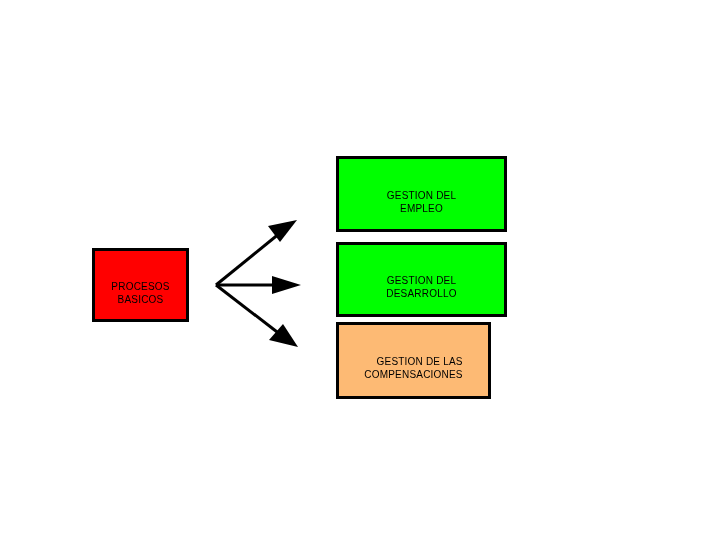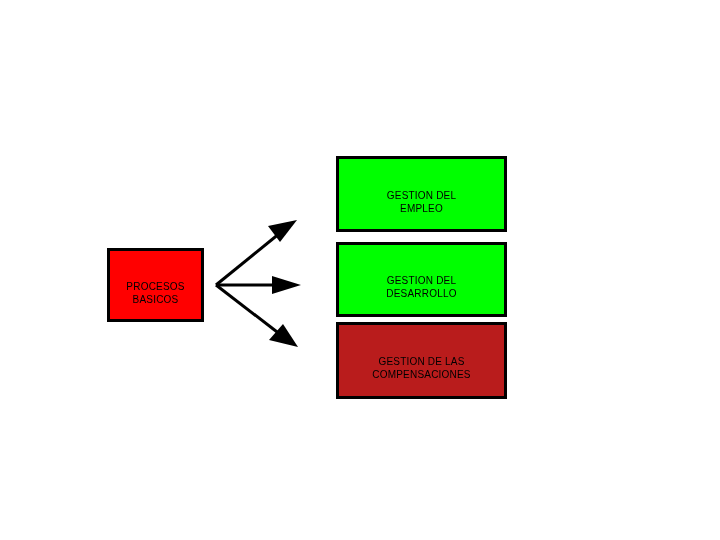--- a/index.html
+++ b/index.html
@@ -31,21 +31,21 @@
     font-family: "Liberation Sans", sans-serif;
     font-size: 10px;
     line-height: 13px;
     color: #000000;
     letter-spacing: 0.2px;
     white-space: pre-line;
     padding: 0 4px;
     margin-top: 15px;
   }
   #node-source {
-    left: 107px;
+    left: 92px;
     top: 248px;
     width: 97px;
     height: 74px;
     background: #ff0000;
   }
   #node-empleo {
     left: 336px;
     top: 156px;
     width: 171px;
     height: 76px;
@@ -54,23 +54,24 @@
   #node-desarrollo {
     left: 336px;
     top: 242px;
     width: 171px;
     height: 75px;
     background: #00ff00;
   }
   #node-compensaciones {
     left: 336px;
     top: 322px;
-    width: 171px;
+    width: 155px;
     height: 77px;
-    background: #b91c1c;
+    background: #fdba74;
+    text-align: right;
   }
   #arrow-layer {
     position: absolute;
     left: 0;
     top: 0;
     width: 720px;
     height: 540px;
     pointer-events: none;
   }
 </style>

